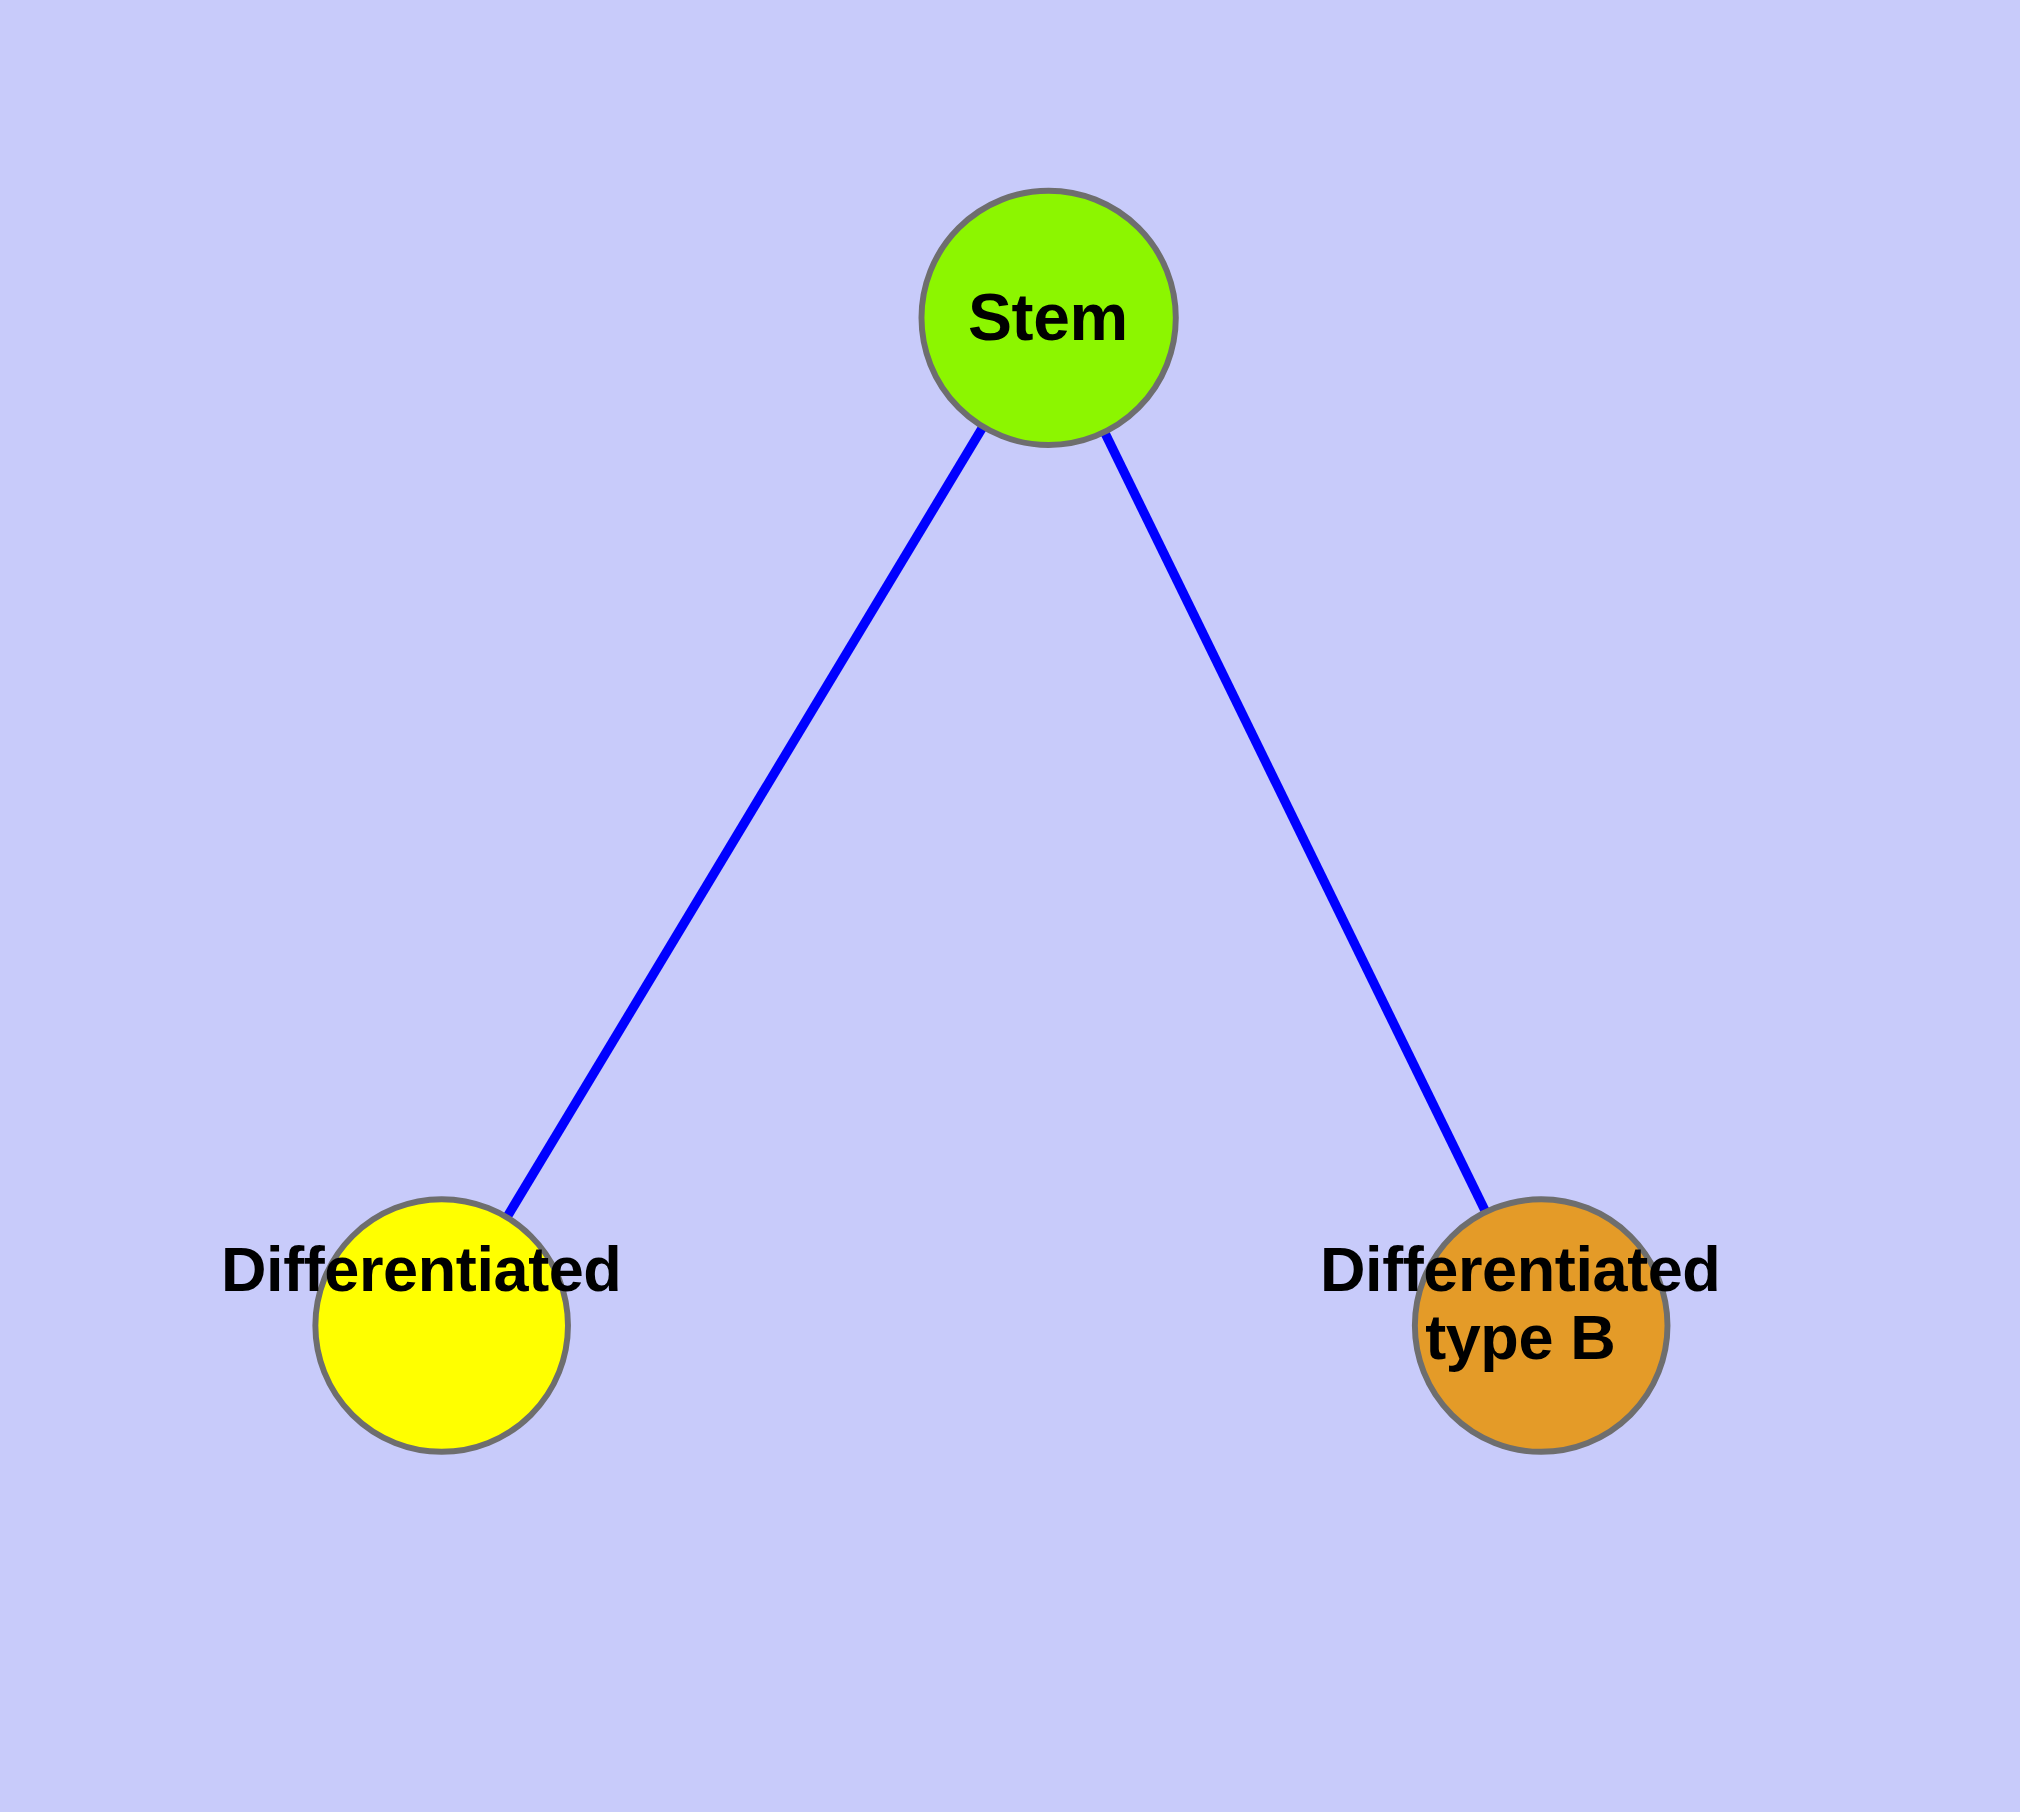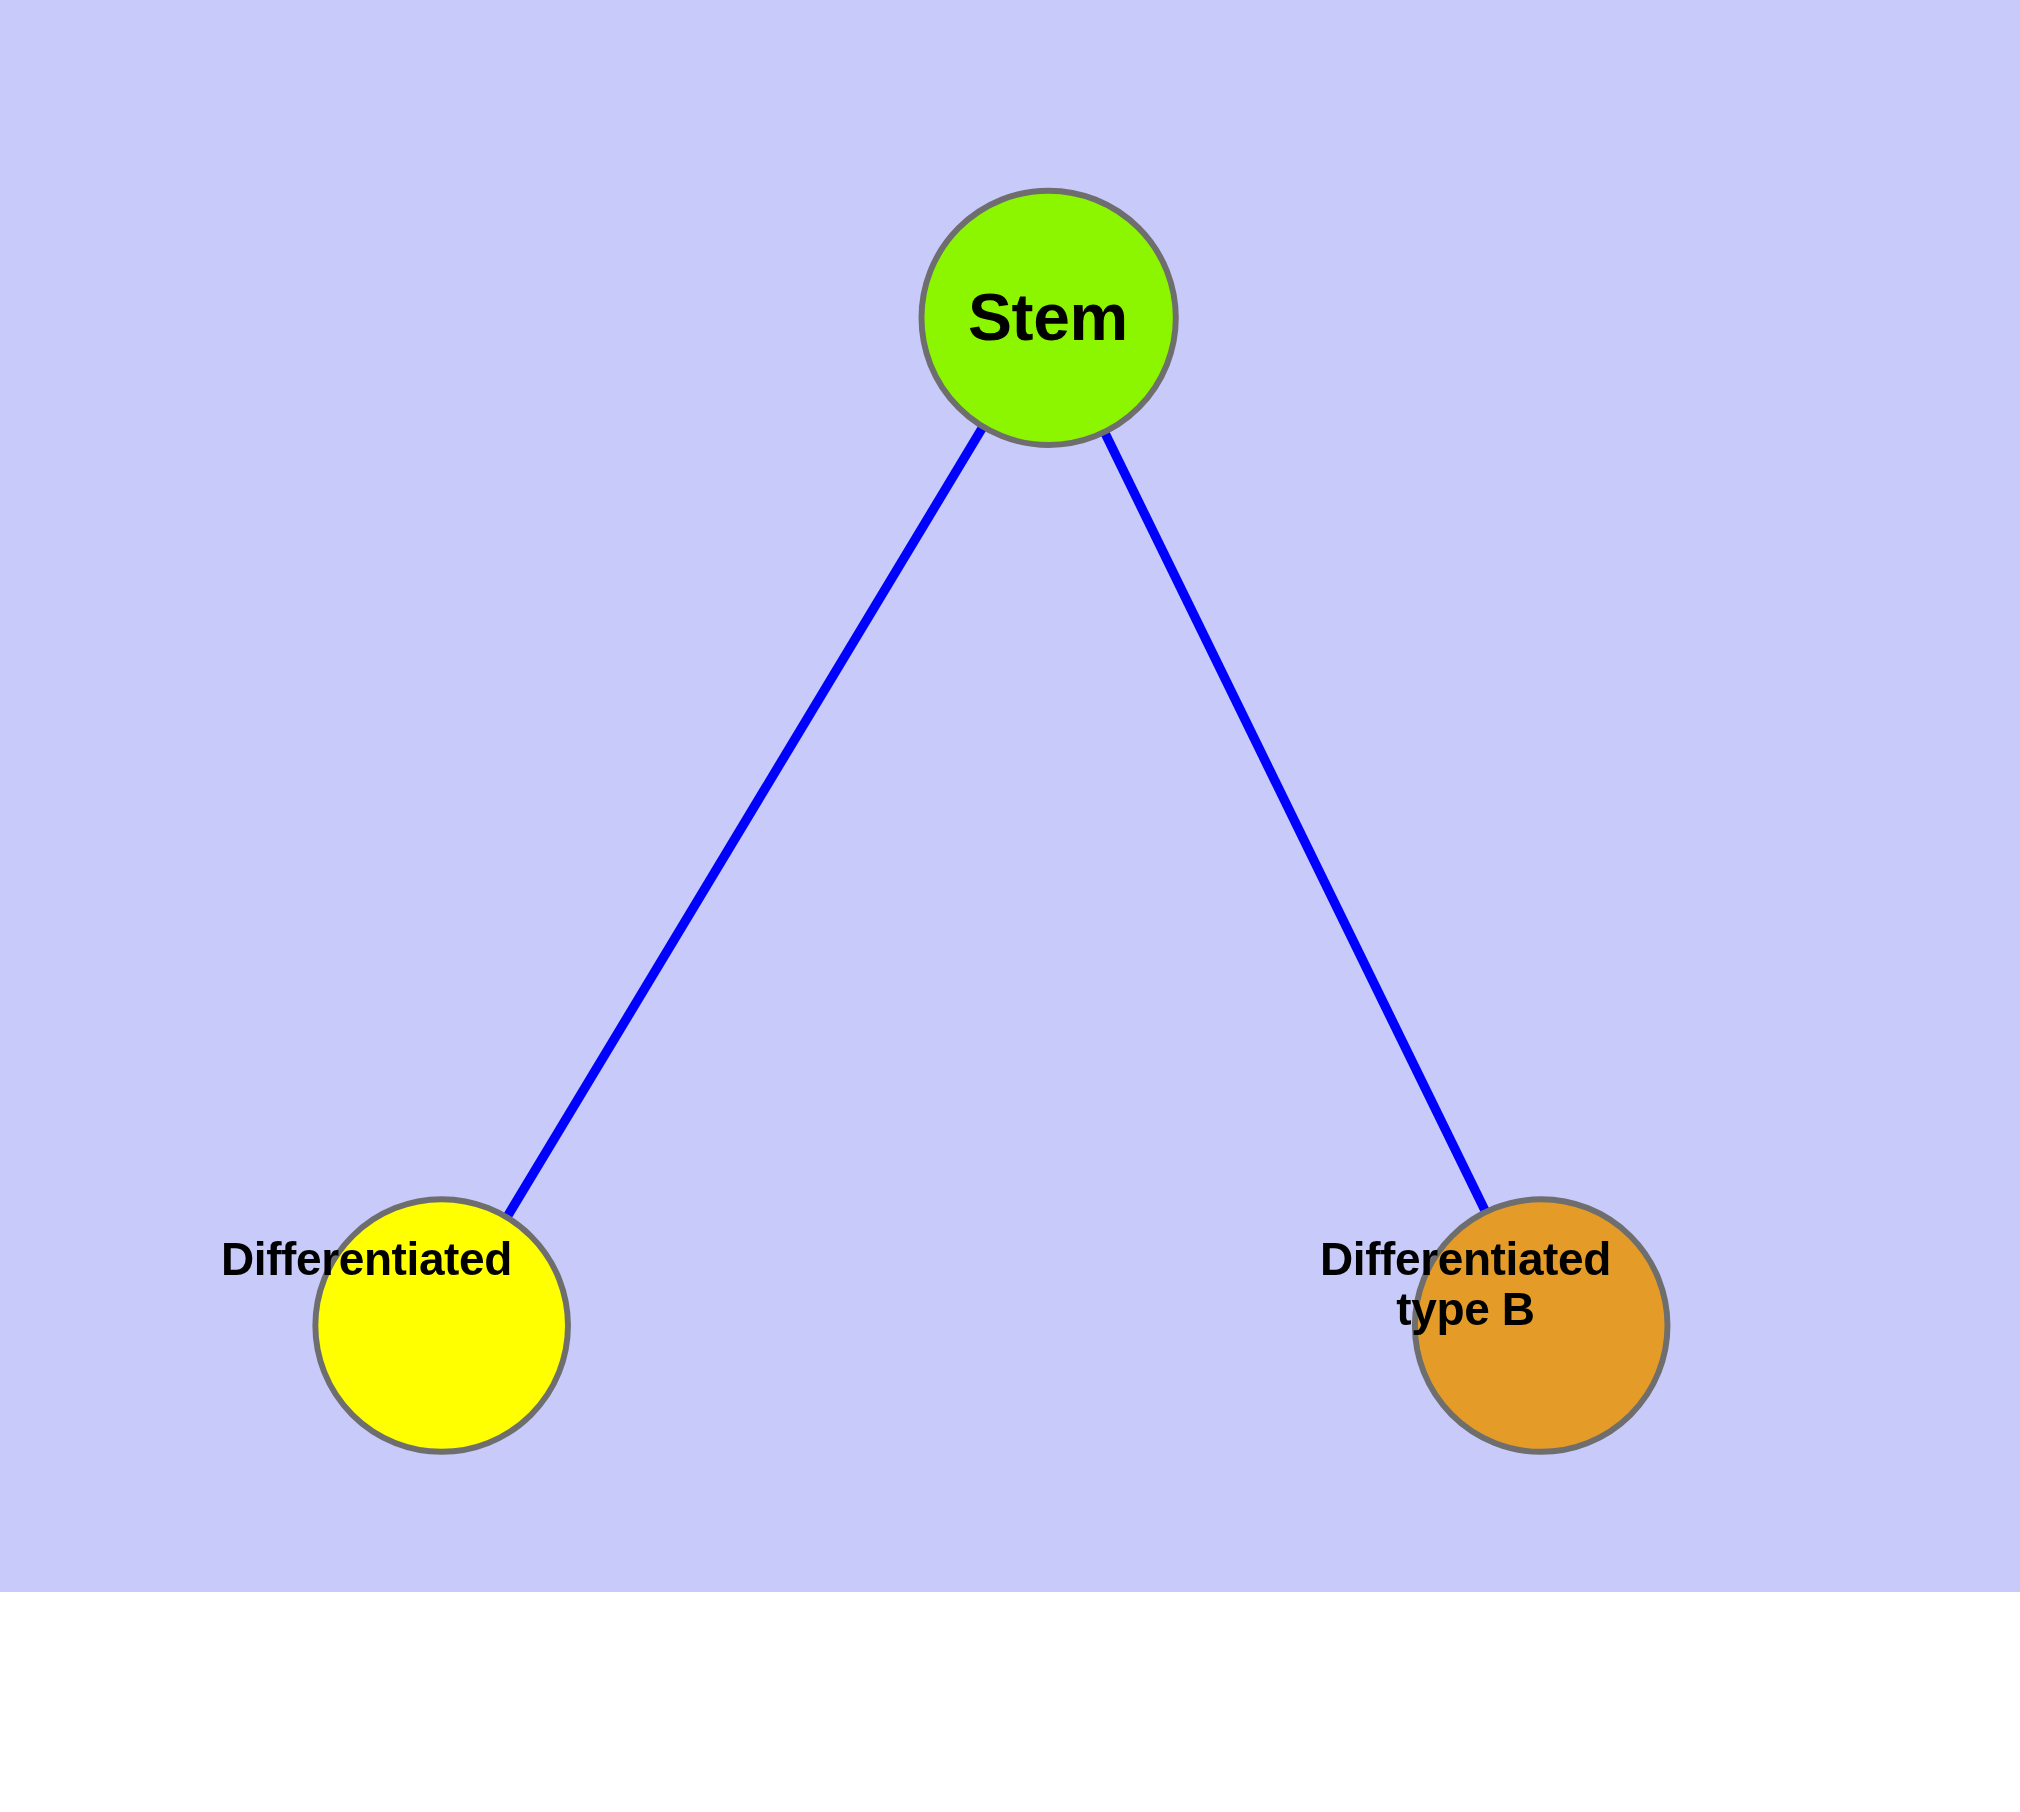--- a/index.html
+++ b/index.html
@@ -39,27 +39,27 @@
     text-align: center;
     white-space: pre;
     line-height: 1.08;
     pointer-events: none;
     letter-spacing: -0.4px;
   }
   .label-stem {
     font-size: 66px;
   }
   .label-leaf {
-    font-size: 46px;
+    font-size: 63px;
   }
 </style>
 </head>
 <body>
 
-<div id="canvas" style="width: 2021px; height: 1592px; background: rgb(200, 203, 250);">
+<div id="canvas" style="width: 2021px; height: 1812px; background: rgb(200, 203, 250);">
 
   <svg id="graph-svg" viewBox="0 0 2384 2138" preserveAspectRatio="none" style="width: 2021px; height: 1812px;">
     <rect id="bg-rect" x="0" y="0" width="2384" height="2138" fill="#c8cbfa"></rect>
     <g id="edges-group">
         <line class="edge-line" x1="1159.1032519789728" y1="504.35647122486216" x2="598.3808755175767" y2="1435.500194147488" stroke="#0000ff" stroke-width="11"></line>
         <line class="edge-line" x1="1303.2941242180577" y1="510.6690425047687" x2="1752.1449097171612" y2="1429.2294279753953" stroke="#0000ff" stroke-width="11"></line>
       </g>
     <g id="nodes-group">
         <circle class="node-circle" cx="1237" cy="375" r="150" fill="#8cf600" stroke="#6e6e6e" stroke-width="7"></circle>
         <circle class="node-circle" cx="521" cy="1564" r="149" fill="#ffff00" stroke="#6e6e6e" stroke-width="7"></circle>

